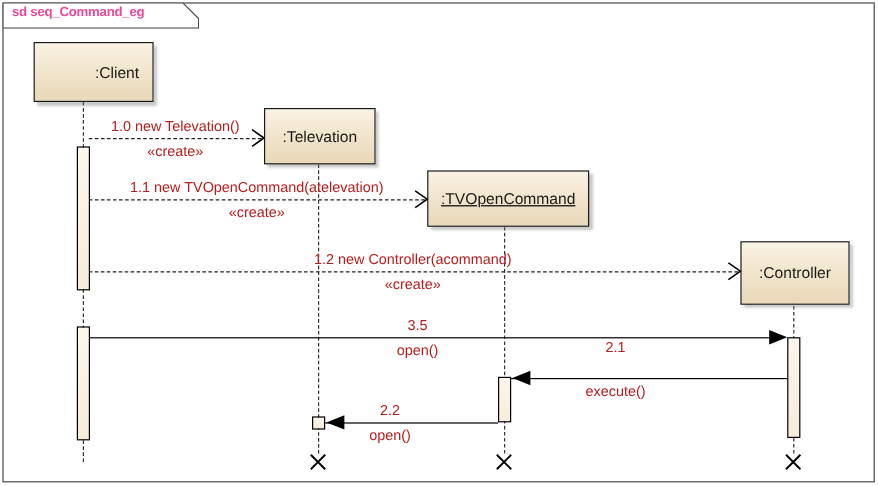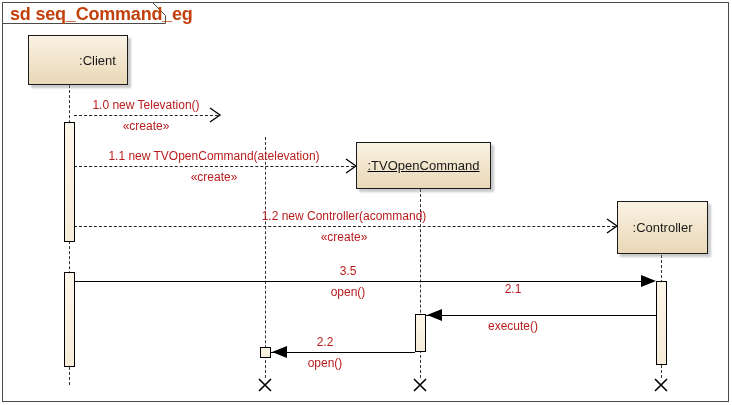--- a/index.html
+++ b/index.html
@@ -32,23 +32,23 @@
     left: 2px;
     top: 2px;
     width: 164px;
     height: 22px;
   }
   #frame-tab svg { display: block; }
   #frame-label {
     position: absolute;
     left: 10px;
     top: 4px;
-    font-size: 18px;
+    font-size: 11px;
     font-weight: bold;
-    color: #c2410c;
+    color: #ec4899;
     white-space: nowrap;
     letter-spacing: -0.2px;
   }
   
   .lifeline-box {
     position: absolute;
     box-sizing: border-box;
     border: 1px solid #1a1a1a;
     background: linear-gradient(180deg, #faf2e4 0%, #f2e6ce 45%, #e9d8b8 100%);
     box-shadow: 3px 3px 2px rgba(120,120,120,0.40);
@@ -173,20 +173,23 @@
   <div class="activation" style="left:64px; top:122px; width:11px; height:120px;"></div>
   <div class="activation" style="left:64px; top:272px; width:11px; height:95px;"></div>
   <div class="activation" style="left:656px; top:281px; width:11px; height:84px;"></div>
   <div class="activation" style="left:415px; top:314px; width:11px; height:38px;"></div>
   <div class="activation" style="left:260px; top:347px; width:11px; height:11px;"></div>
 
   <div class="lifeline-box" style="left:28px; top:35px; width:100px; height:50px;padding-left:39px;">
     <span>:Client</span>
   </div>
 
+  <div class="lifeline-box" style="left:220px; top:90px; width:93px; height:47px;">
+    <span>:Televation</span>
+  </div>
 
   <div class="lifeline-box" style="left:356px; top:142px; width:135px; height:47px;text-decoration:underline;">
     <span>:TVOpenCommand</span>
   </div>
 
   <div class="lifeline-box" style="left:617px; top:201px; width:91px; height:53px;">
     <span>:Controller</span>
   </div>
 
   <div class="destroy-x" style="left:257px; top:377px;">

